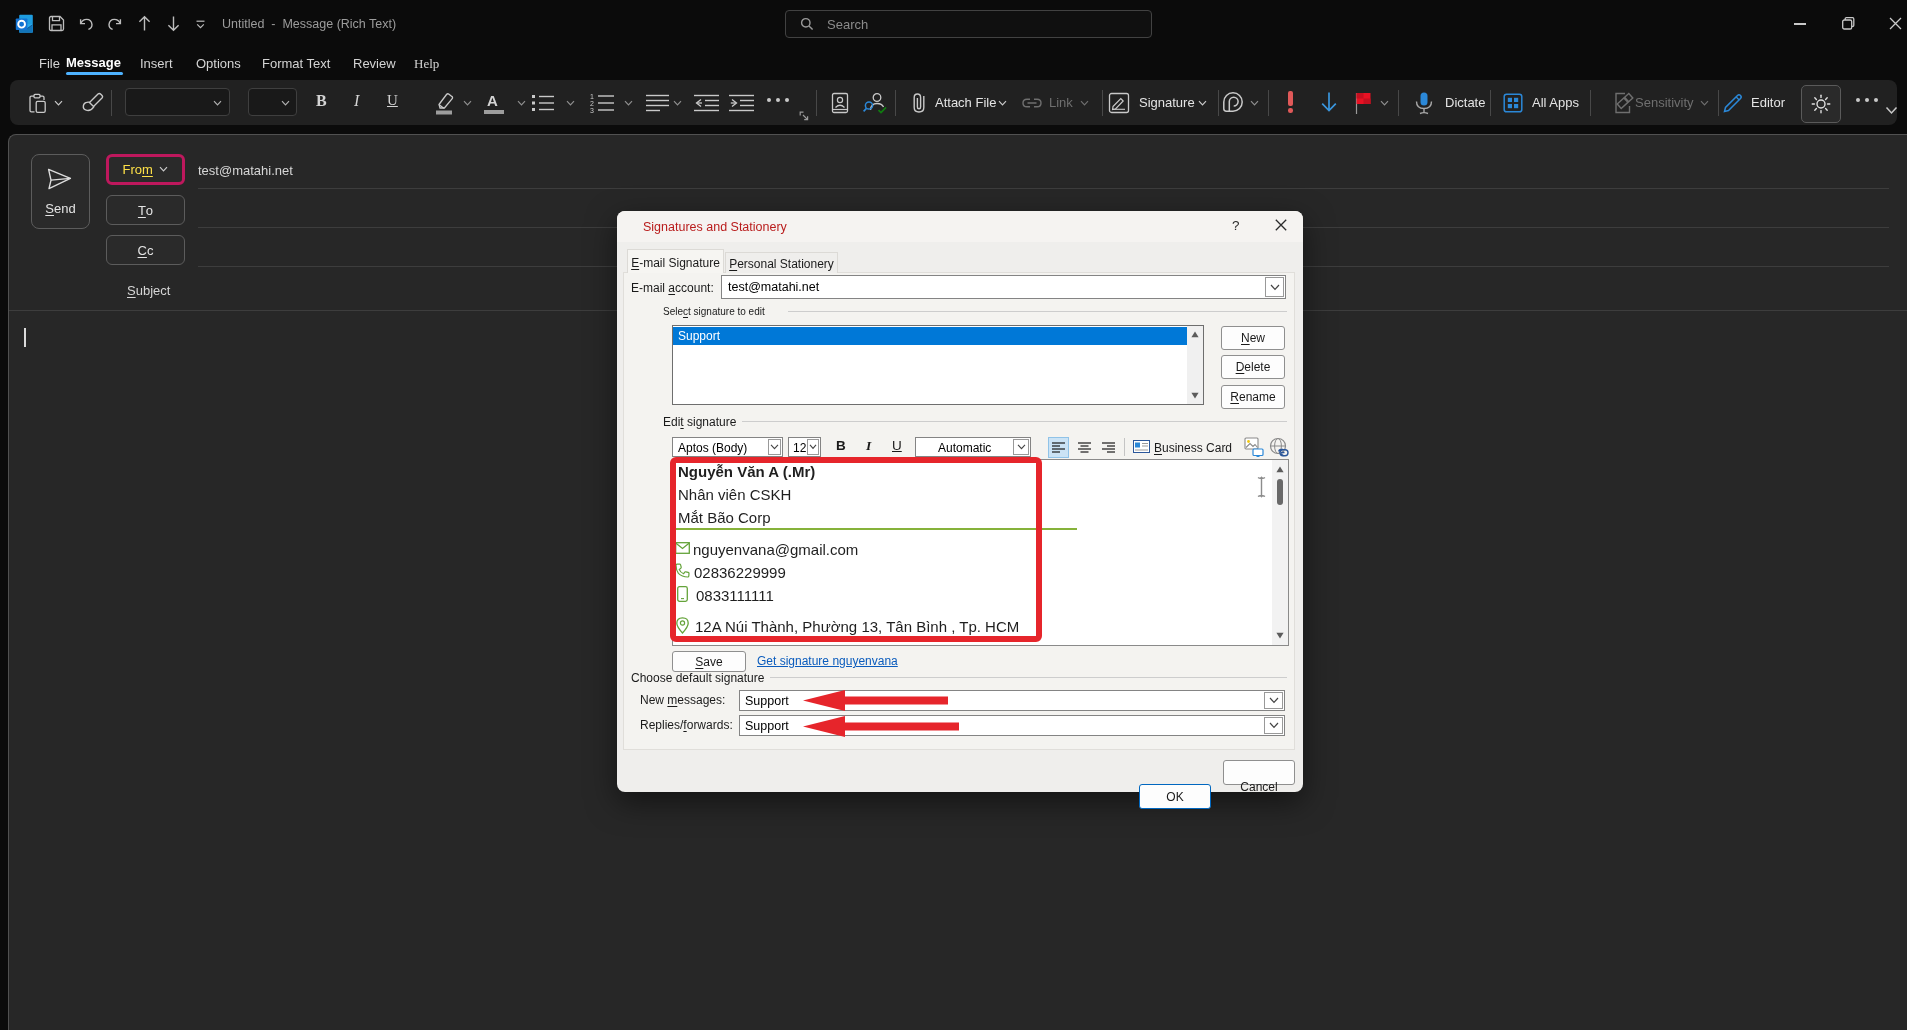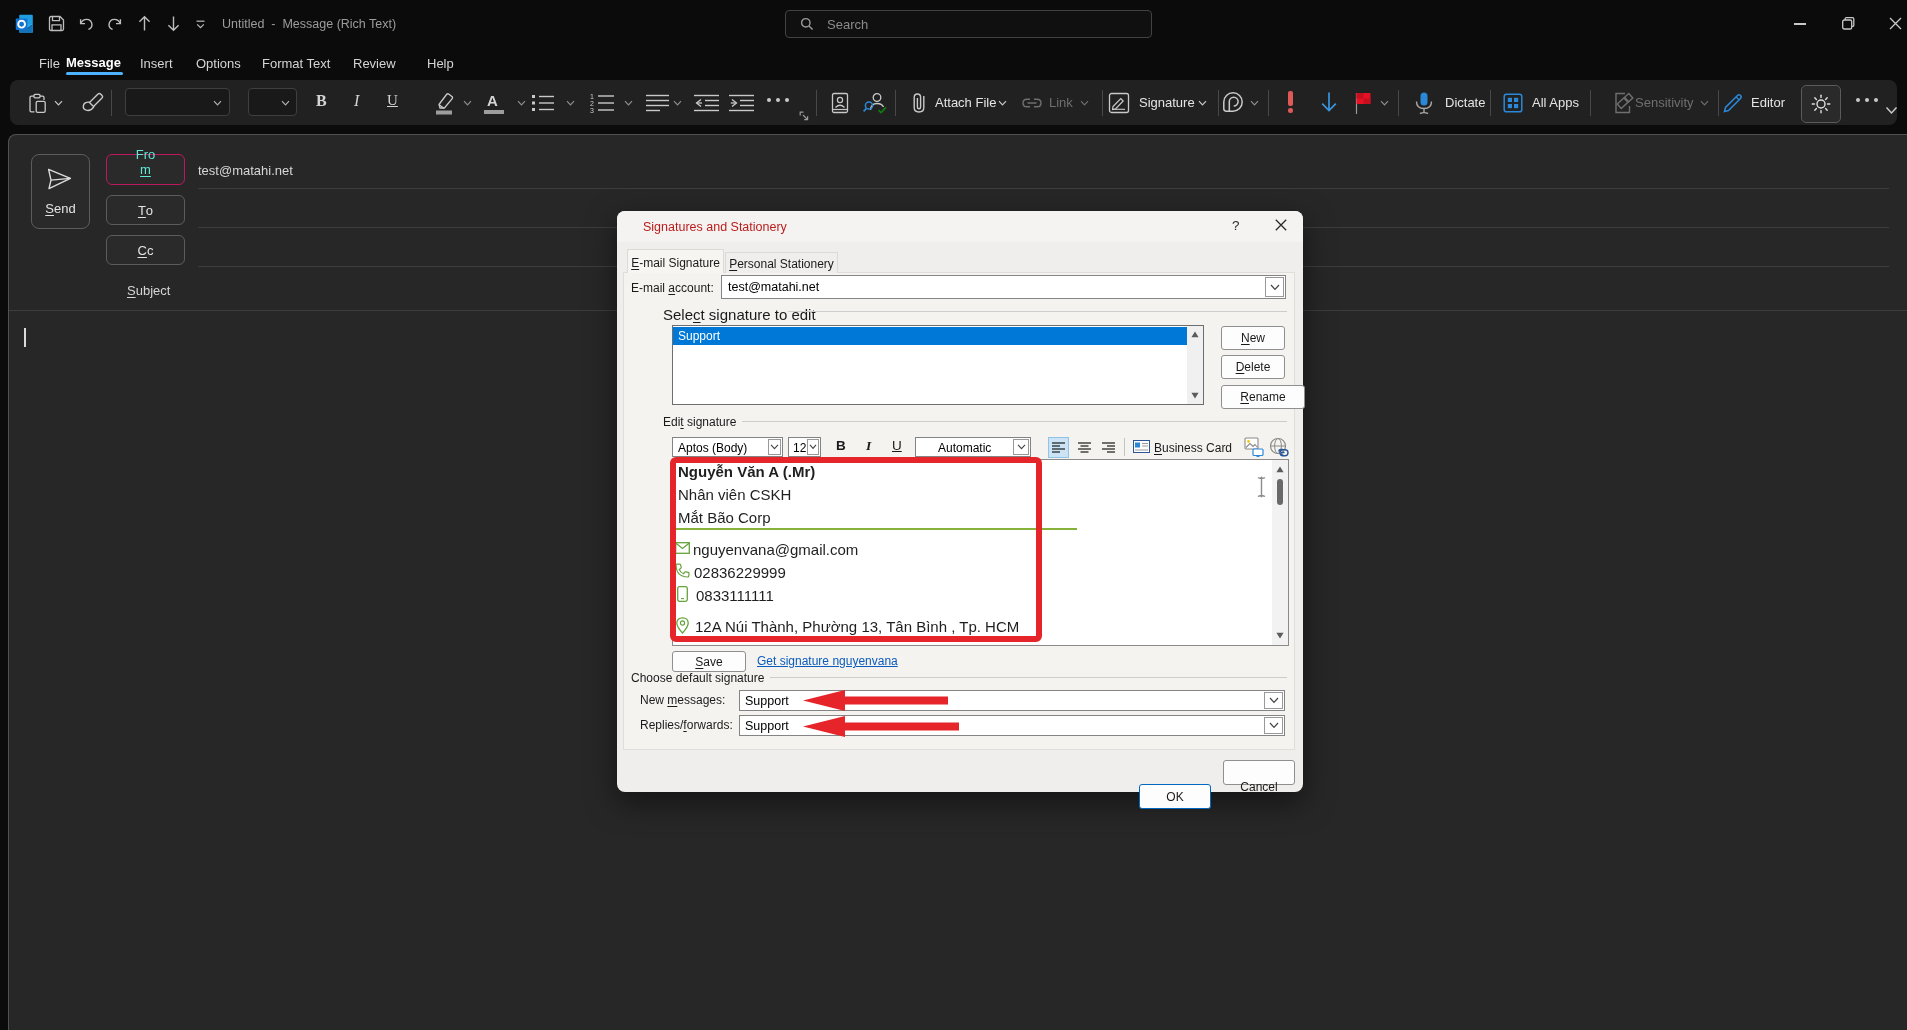--- a/index.html
+++ b/index.html
@@ -79,21 +79,21 @@
       <path d="M1 1 L12 12 M12 1 L1 12" stroke="#c9c9c9" stroke-width="1.3"></path>
     </svg>
 
   <div class="abs menu-item" style="left:23px;top:56px;margin-left:16px;">File</div>
   <div class="abs" style="left:66px;top:55px;color:#ffffff;font-size:13px;font-weight:bold;">Message</div>
   <div class="abs" style="left:66px;top:72px;width:57px;height:2.6px;background:#4db2ff;border-radius:2px;"></div>
   <div class="abs menu-item" style="left:140px;top:56px;">Insert</div>
   <div class="abs menu-item" style="left:196px;top:56px;">Options</div>
   <div class="abs menu-item" style="left:262px;top:56px;">Format Text</div>
   <div class="abs menu-item" style="left:353px;top:56px;">Review</div>
-  <div class="abs menu-item" style="left:427px;top:56px;">Help</div>
+  <div class="abs menu-item" style="left:414px;top:56px;font-family:Liberation Serif, serif;">Help</div>
 
   <div id="ribbon">
 
     <svg class="abs" style="left:18px;top:13px;" width="19" height="21" viewBox="0 0 19 21">
       <path d="M6 3.2 L3.4 3.2 Q2 3.2 2 4.6 L2 17.4 Q2 18.8 3.4 18.8 L6.5 18.8" fill="none" stroke="#c9c9c9" stroke-width="1.3"></path>
       <path d="M12 3.2 L14.6 3.2 Q16 3.2 16 4.6 L16 7" fill="none" stroke="#c9c9c9" stroke-width="1.3"></path>
       <rect x="6" y="1.4" width="6" height="3.4" rx="1" fill="none" stroke="#c9c9c9" stroke-width="1.3"></rect>
       <rect x="8.2" y="8.4" width="9" height="11" rx="1.4" fill="none" stroke="#c9c9c9" stroke-width="1.3"></rect>
     </svg>
     <svg class="abs" style="left:44px;top:20px;" width="9" height="7" viewBox="0 0 9 7">
@@ -333,21 +333,21 @@
   <div class="abs" id="panel" style="left:8px;top:134px;width:1899px;height:896px;background:#272727;border:1px solid #515151;border-right:none;border-bottom:none;border-top-left-radius:8px;"></div>
   <div id="compose">
 
     <div class="abs" style="left:31px;top:154px;width:59px;height:75px;border:1px solid #5c5c5c;border-radius:8px;background:#2a2a2a;"></div>
     <svg class="abs" style="left:47px;top:168px;" width="25" height="22" viewBox="0 0 25 22">
       <path d="M1.6 1.4 L23.4 10.4 L2 20.6 L4 12.1 Z" fill="none" stroke="#dcdcdc" stroke-width="1.4" stroke-linejoin="round"></path>
       <path d="M4 12.1 L23.4 10.4" fill="none" stroke="#dcdcdc" stroke-width="1.4"></path>
     </svg>
     <div class="abs" style="left:31px;top:201px;width:59px;text-align:center;color:#e3e3e3;font-size:13px;"><u>S</u>end</div>
 
-    <div class="abs" style="left:106px;top:154px;width:79px;height:31px;border:1px solid #be185d;border-radius:6px;background:#2a2a2a;color:#5eead4;font-size:13px;display:flex;align-items:center;justify-content:center;flex-direction:column;">Fro<u>m</u>&nbsp;
+    <div class="abs" style="left:106px;top:154px;width:79px;height:31px;border:3px solid #be185d;border-radius:6px;background:#2a2a2a;color:#fde047;font-size:13px;display:flex;align-items:center;justify-content:center;">Fro<u>m</u>&nbsp;
       <svg width="9" height="7" viewBox="0 0 9 7" style="margin-left:3px;">
           <path d="M1 1.2 L4.5 4.8 L8 1.2" fill="none" stroke="#c9c9c9" stroke-width="1.2"></path>
         </svg>
     </div>
     <div class="abs" style="left:106px;top:195px;width:79px;height:30px;border:1px solid #5c5c5c;border-radius:6px;background:#2a2a2a;color:#e3e3e3;font-size:13px;display:flex;align-items:center;justify-content:center;"><u>T</u>o</div>
     <div class="abs" style="left:106px;top:235px;width:79px;height:30px;border:1px solid #5c5c5c;border-radius:6px;background:#2a2a2a;color:#e3e3e3;font-size:13px;display:flex;align-items:center;justify-content:center;"><u>C</u>c</div>
     <div class="abs" style="left:198px;top:163px;color:#d6d6d6;font-size:13px;">test@matahi.net</div>
     <div class="abs" style="left:198px;top:188px;width:1691px;height:1px;background:#3d3d3d;"></div>
     <div class="abs" style="left:198px;top:227px;width:1691px;height:1px;background:#3d3d3d;"></div>
     <div class="abs" style="left:198px;top:266px;width:1691px;height:1px;background:#3d3d3d;"></div>
@@ -373,36 +373,36 @@
     <div class="abs" style="left:14px;top:70px;font-size:12px;">E-mail <u>a</u>ccount:</div>
     <div class="combo" style="left:104px;top:64px;width:565px;height:24px;">
       <div class="abs" style="left:6px;top:4px;font-size:12.5px;color:#000;">test@matahi.net</div>
       <div class="cbtn">
           <svg width="10" height="7" viewBox="0 0 10 7">
             <path d="M1 1 L5 5.4 L9 1" fill="none" stroke="#444" stroke-width="1.2"></path>
           </svg>
         </div>
     </div>
 
-    <div class="abs" style="left:46px;top:95px;font-size:15px;">Sele<u>c</u>t signature to edit</div>
+    <div class="abs" style="left:46px;top:95px;font-size:10px;">Sele<u>c</u>t signature to edit</div>
     <div class="gline" style="left:171px;top:100px;width:499px;"></div>
     <div class="abs" style="left:55px;top:114px;width:532px;height:80px;background:#fff;border:1px solid #6e6e6e;">
       <div class="abs" style="left:0;top:0.5px;width:514px;height:18px;background:#0078d7;color:#fff;font-size:12px;padding:2px 0 0 5px;">Support</div>
       <div class="abs" style="right:0;top:0;width:16px;height:78px;background:#f0f0f0;">
         <svg class="abs" style="left:4px;top:5px;" width="8" height="7" viewBox="0 0 8 7">
             <path d="M4 0.5 L7.6 6.2 L0.4 6.2 Z" fill="#5c5c5c"></path>
           </svg>
         <svg class="abs" style="left:4px;bottom:5px;" width="8" height="7" viewBox="0 0 8 7">
             <path d="M0.4 0.8 L7.6 0.8 L4 6.5 Z" fill="#5c5c5c"></path>
           </svg>
       </div>
     </div>
     <div class="dbtn" style="left:604px;top:115px;width:64px;height:24px;padding-top:4px;"><u>N</u>ew</div>
     <div class="dbtn" style="left:604px;top:144px;width:64px;height:24px;padding-top:4px;"><u>D</u>elete</div>
-    <div class="dbtn" style="left:604px;top:174px;width:84px;height:24px;padding-top:4px;"><u>R</u>ename</div>
+    <div class="dbtn" style="left:604px;top:174px;width:64px;height:24px;padding-top:4px;"><u>R</u>ename</div>
 
     <div class="abs" style="left:46px;top:204px;font-size:12px;">Edi<u>t</u> signature</div>
     <div class="gline" style="left:125px;top:210px;width:545px;"></div>
 
     <div class="combo" style="left:55px;top:226px;width:111px;height:20px;">
       <div class="abs" style="left:5px;top:3px;font-size:12px;color:#000;">Aptos (Body)</div>
       <div class="cbtn" style="width:13px;">
           <svg width="9" height="6" viewBox="0 0 9 6">
             <path d="M1 0.8 L4.5 4.6 L8 0.8" fill="none" stroke="#444" stroke-width="1.1"></path>
           </svg>

